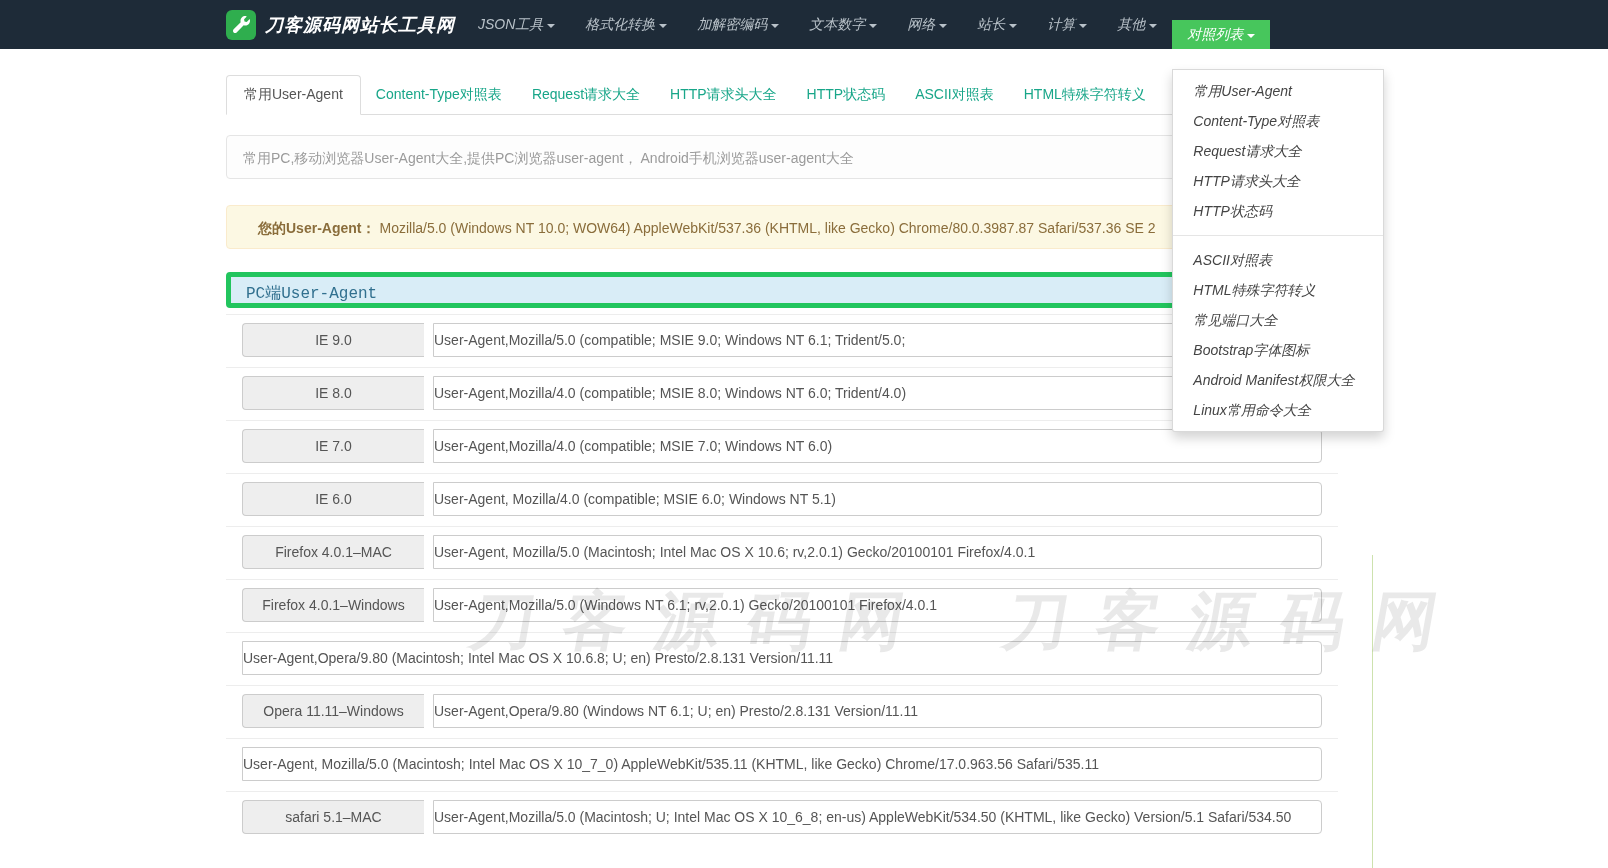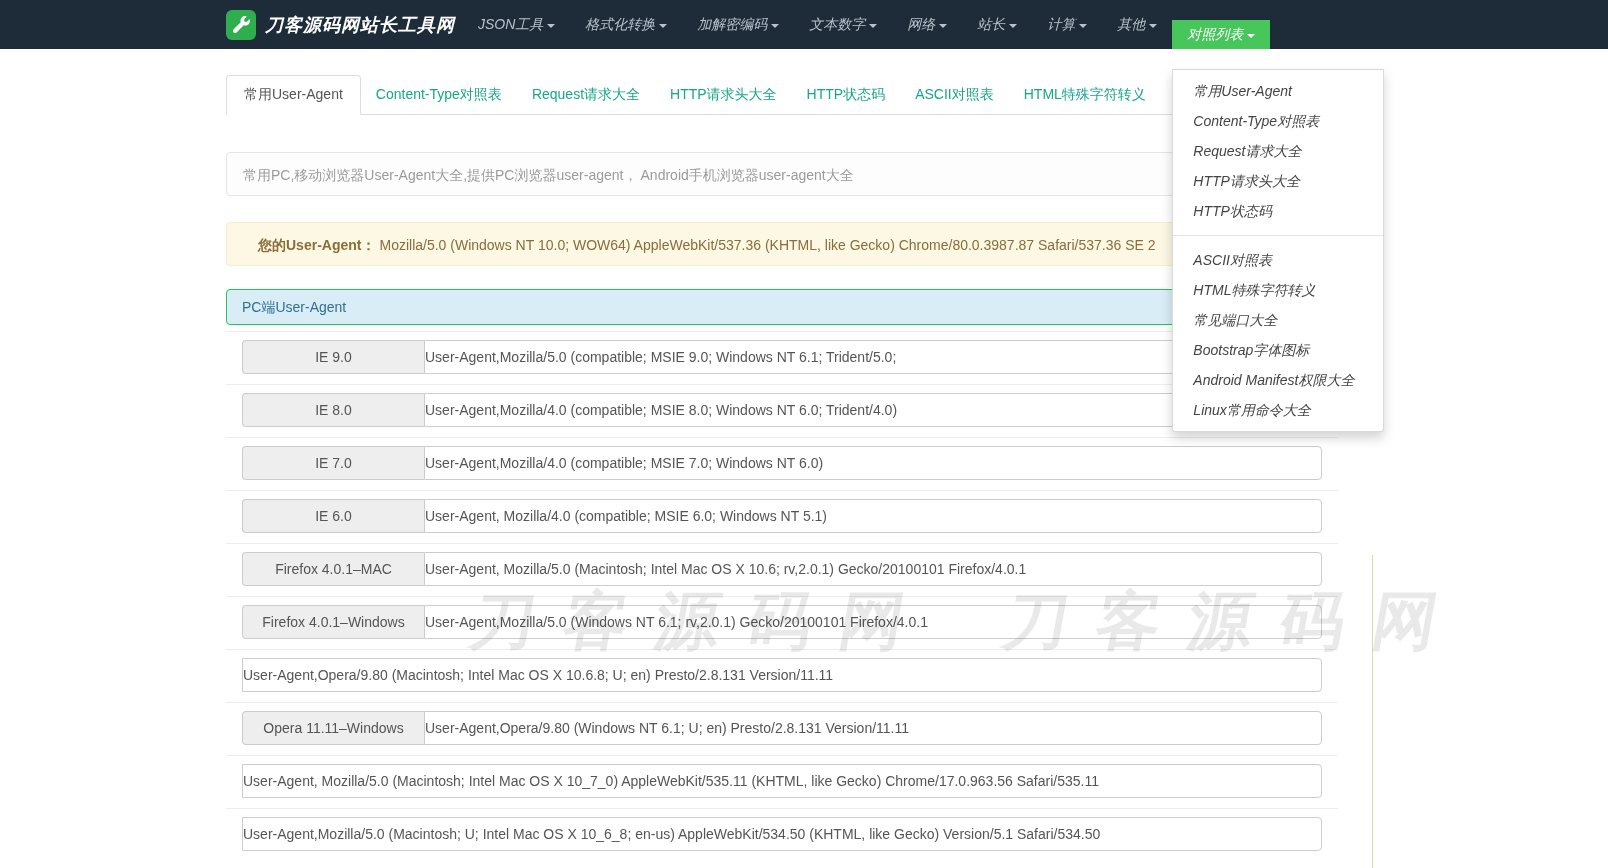--- a/index.html
+++ b/index.html
@@ -69,42 +69,42 @@
     color: #18a689; cursor: pointer; white-space: nowrap;
   }
   .tab.active {
     background: #fff; color: #555; cursor: default;
     border: 1px solid #ddd; border-bottom: 1px solid #fff;
     border-radius: 4px 4px 0 0;
     padding: 9px 17px 10px; margin-bottom: -1px;
   }
 
   .intro-box {
-    margin-top: 37px; padding: 12px 16px; height: 44px;
+    margin-top: 20px; padding: 12px 16px; height: 44px;
     border: 1px solid #e5e5e5; border-radius: 4px;
     background: #fdfdfd; color: #9b9b9b;
     font-size: 14px; line-height: 20px; white-space: nowrap; overflow: hidden;
   }
   .warning-box {
     margin-top: 26px; padding: 12px 31px; height: 44px;
     border: 1px solid #faebcc; border-radius: 4px;
     background: #fcf8e3; color: #8a6d3b;
     font-size: 14px; line-height: 20px; white-space: nowrap; overflow: hidden;
   }
   .warning-box b { font-weight: bold; margin-right: 4px; }
 
   .panel-heading {
     margin-top: 23px; height: 36px; padding: 8px 15px;
-    background: #d9edf7; border: 1px solid #22c55e; border-radius: 4px;
-    color: #31708f; font-size: 14px; line-height: 19px;
+    background: #d9edf7; border: 5px solid #22c55e; border-radius: 4px;
+    color: #31708f; font-size: 16px; line-height: 19px; font-family: Liberation Mono, monospace;
   }
 
   .ua-list { margin-top: 6px; }
   .ua-item { border-top: 1px solid #ededed; padding: 8px 16px 10px; }
-  .input-group { display: flex; height: 34px; }
+  .input-group { display: flex; height: 34px; gap: 9px; }
   .ua-addon {
     flex: 0 0 182px; background: #eeeeee;
     border: 1px solid #ccc; border-right: 0; border-radius: 4px 0 0 4px;
     display: flex; align-items: center; justify-content: center;
     color: #555; font-size: 14px; white-space: nowrap;
   }
   .ua-input {
     flex: 1; min-width: 0; background: #fff;
     border: 1px solid #ccc; border-radius: 0 4px 4px 0;
     padding: 0 0; font-size: 14px; color: #555;
@@ -273,20 +273,21 @@
     </div>
 
     <div class="ua-item">
       <div class="input-group">
         <input class="ua-input" type="text" value="User-Agent, Mozilla/5.0 (Macintosh; Intel Mac OS X 10_7_0) AppleWebKit/535.11 (KHTML, like Gecko) Chrome/17.0.963.56 Safari/535.11" style="">
       </div>
     </div>
 
     <div class="ua-item">
       <div class="input-group">
+        <span class="ua-addon">safari 5.1–MAC</span>
         <input class="ua-input" type="text" value="User-Agent,Mozilla/5.0 (Macintosh; U; Intel Mac OS X 10_6_8; en-us) AppleWebKit/534.50 (KHTML, like Gecko) Version/5.1 Safari/534.50" style="">
       </div>
     </div>
 
   </div>
 </div>
 
 <div class="watermark" id="wm-center">刀客源码网</div>
 <div class="watermark" id="wm-right">刀客源码网</div>
 <div class="green-line"></div>

